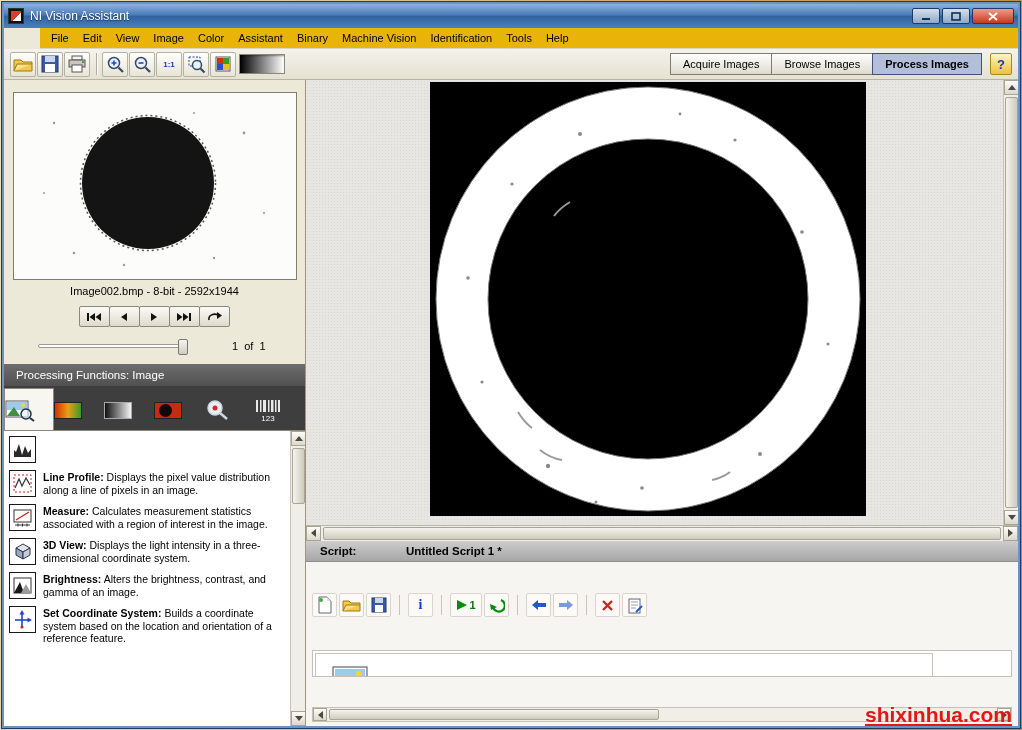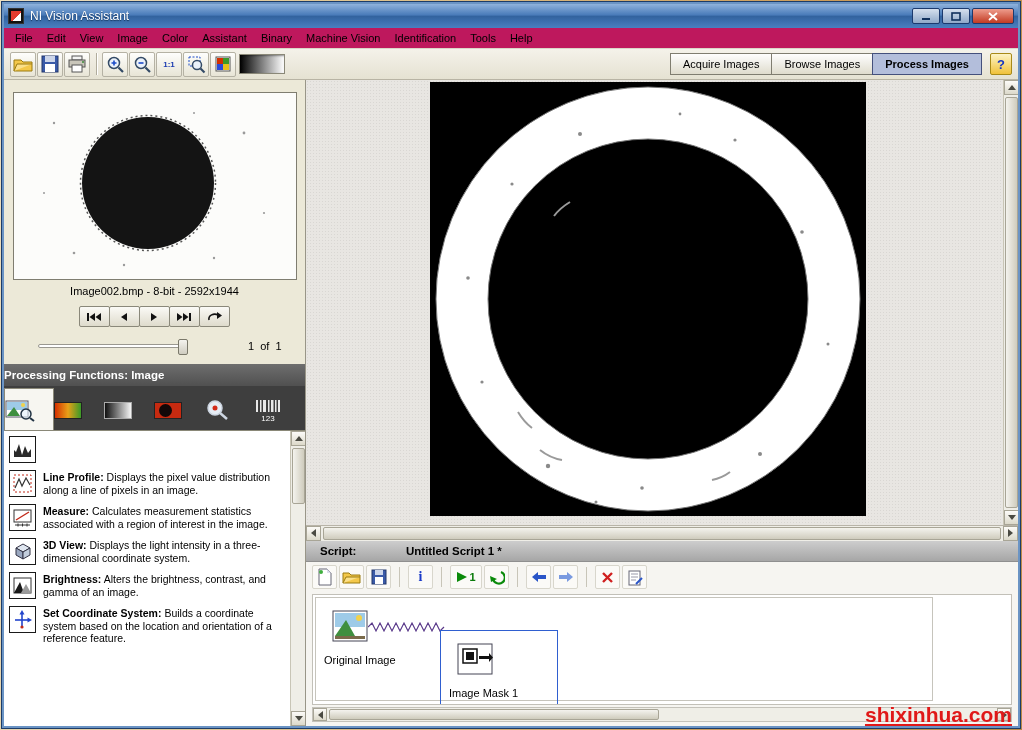--- a/index.html
+++ b/index.html
@@ -19,22 +19,22 @@
   .app-icon { width:16px; height:16px; background:#111; border:1px solid #333; position:relative; flex:0 0 16px; }
   .app-icon::after { content:""; position:absolute; left:2px; top:2px; width:10px; height:10px;
                      background:linear-gradient(135deg,#e23b2e 55%,#fff 56%); }
   .title-text { color:#fff; margin-left:6px; font-size:12px; text-shadow:0 1px 1px #17365e; }
   .win-controls { margin-left:auto; display:flex; gap:2px; }
   .win-btn { width:28px; height:16px; border:1px solid #1c3a6e; border-radius:2px;
              background:linear-gradient(#d6e0ee,#8fa8c8); display:flex; align-items:center; justify-content:center; }
   .win-btn.close { width:42px; background:linear-gradient(#ee9d8d,#c23a22); }
 
   
-  .menubar { height:21px; flex:0 0 21px; background:#be185d; display:flex; align-items:center; padding-left:4px;
-             border-bottom:1px solid #dad7c8; }
+  .menubar { height:21px; flex:0 0 21px; background:#eab308; display:flex; align-items:center; padding-left:4px;
+             border-bottom:1px solid #dad7c8;margin-left:36px; }
   .menu-item { padding:3px 7px; cursor:default; }
 
   
   .toolbar { height:31px; flex:0 0 31px; background:linear-gradient(#f4f2ea,#e5e2d2); display:flex; align-items:center;
              padding:0 6px; border-bottom:1px solid #b8b4a4; }
   .tb-btn { width:26px; height:25px; border:1px solid #b5b2a4; border-radius:2px; margin-right:1px;
             background:linear-gradient(#fefefc,#e8e5d6); display:flex; align-items:center; justify-content:center; }
   .tb-sep { width:1px; height:22px; background:#b0ac9c; margin:0 5px; box-shadow:1px 0 0 #fff; }
   .grad-strip { width:46px; height:20px; border:1px solid #8a8878; background:linear-gradient(90deg,#000,#fff);
                 margin-left:2px; box-shadow:inset 1px 1px 2px rgba(0,0,0,.4); }
@@ -55,24 +55,24 @@
                 border-right:1px solid #999688; }
   .preview-wrap { margin:12px 8px 0 9px; width:284px; height:188px; border:1px solid #7f7d70; background:#fff; }
   .caption { text-align:center; margin-top:5px; height:14px; }
   .nav-row { display:flex; justify-content:center; margin-top:7px; }
   .nav-btn { width:31px; height:21px; border:1px solid #8a887a; margin-left:-1px; border-radius:2px;
              background:linear-gradient(#fbfaf6,#dedbcc); display:flex; align-items:center; justify-content:center; }
   .slider-row { display:flex; align-items:center; margin-top:11px; padding-left:34px; height:16px; }
   .slider-track { width:148px; height:4px; background:#fff; border:1px solid #9a9890; border-radius:2px; position:relative; }
   .slider-handle { position:absolute; right:-3px; top:-6px; width:10px; height:16px;
                    background:linear-gradient(#f4f3ee,#cfccc0); border:1px solid #7a786a; border-radius:2px; }
-  .page-text { margin-left:62px; white-space:pre; }
+  .page-text { margin-left:46px; white-space:pre; }
 
   .pf-header { margin-top:10px; height:22px; background:linear-gradient(#6e6e6e,#505050); color:#fff;
-               font-weight:bold; font-size:11.5px; display:flex; align-items:center; padding-left:0;text-align:center; }
+               font-weight:normal; font-size:11.5px; display:flex; align-items:center; padding-left:12px;text-align:center; }
   .pf-tabs { height:44px; background:#3e3e3e; display:flex; align-items:flex-end; }
   .pf-tab { width:50px; height:40px; display:flex; align-items:center; }
   .pf-tab.active { background:#f7f6f1; border:1px solid #8a8878; border-bottom:none; height:42px; }
   .grad-sq { width:28px; height:17px; border:1px solid #222; }
   .color-grad { background:linear-gradient(90deg,#d43000,#e8a018,#3a9a28); }
   .gray-grad  { background:linear-gradient(90deg,#101010,#f5f5f5); border-color:#aaa; }
   .binary-grad{ background:#c62a10; position:relative; }
   .binary-grad::after { content:""; position:absolute; left:4px; top:1px; width:13px; height:13px;
                         background:#120808; border-radius:50%; }
 
@@ -101,21 +101,21 @@
             background-image:radial-gradient(#d9d7d3 0.5px, transparent 0.6px); background-size:3px 3px; overflow:hidden; }
   .image-canvas { position:absolute; left:124px; top:2px; width:436px; height:434px; }
   .status-row { height:15px; flex:0 0 15px; background:#ece9d8; display:flex; align-items:center;
                 font-size:10.5px; border-top:1px solid #b8b4a8; }
   .status-texts { width:322px; flex:0 0 322px; padding-left:4px; display:flex; }
   .status-coords { margin-left:22px; }
   .status-hscroll { flex:1; }
 
   
   .script-panel { height:186px; flex:0 0 186px; display:flex; flex-direction:column; border-top:1px solid #8a8878;
-                  background:#f6f5f1; }
+                  background:#f6f5f1;gap:28px; }
   .script-header { height:21px; flex:0 0 21px; background:linear-gradient(#cdcdcd,#a6a6a6); display:flex;
                    align-items:center; font-weight:bold; font-size:11.5px; border-bottom:1px solid #8f8f8f; }
   .script-label { padding-left:14px; width:100px; }
   .script-toolbar { height:30px; flex:0 0 30px; display:flex; align-items:center; padding-left:6px; gap:2px;
                     background:#f6f5f1; }
   .sc-btn { width:25px; height:24px; border:1px solid #d8d6cc; border-radius:2px; background:#fbfaf7;
             display:flex; align-items:center; justify-content:center; }
   .sc-sep { width:1px; height:20px; background:#c8c5b8; margin:0 6px; }
   .info-glyph { color:#1a3ac8; font-weight:bold; font-size:14px; font-family:"Liberation Serif",serif; }
   .run1-num { color:#0a7a0a; font-weight:bold; font-size:11px; margin-left:1px; }

